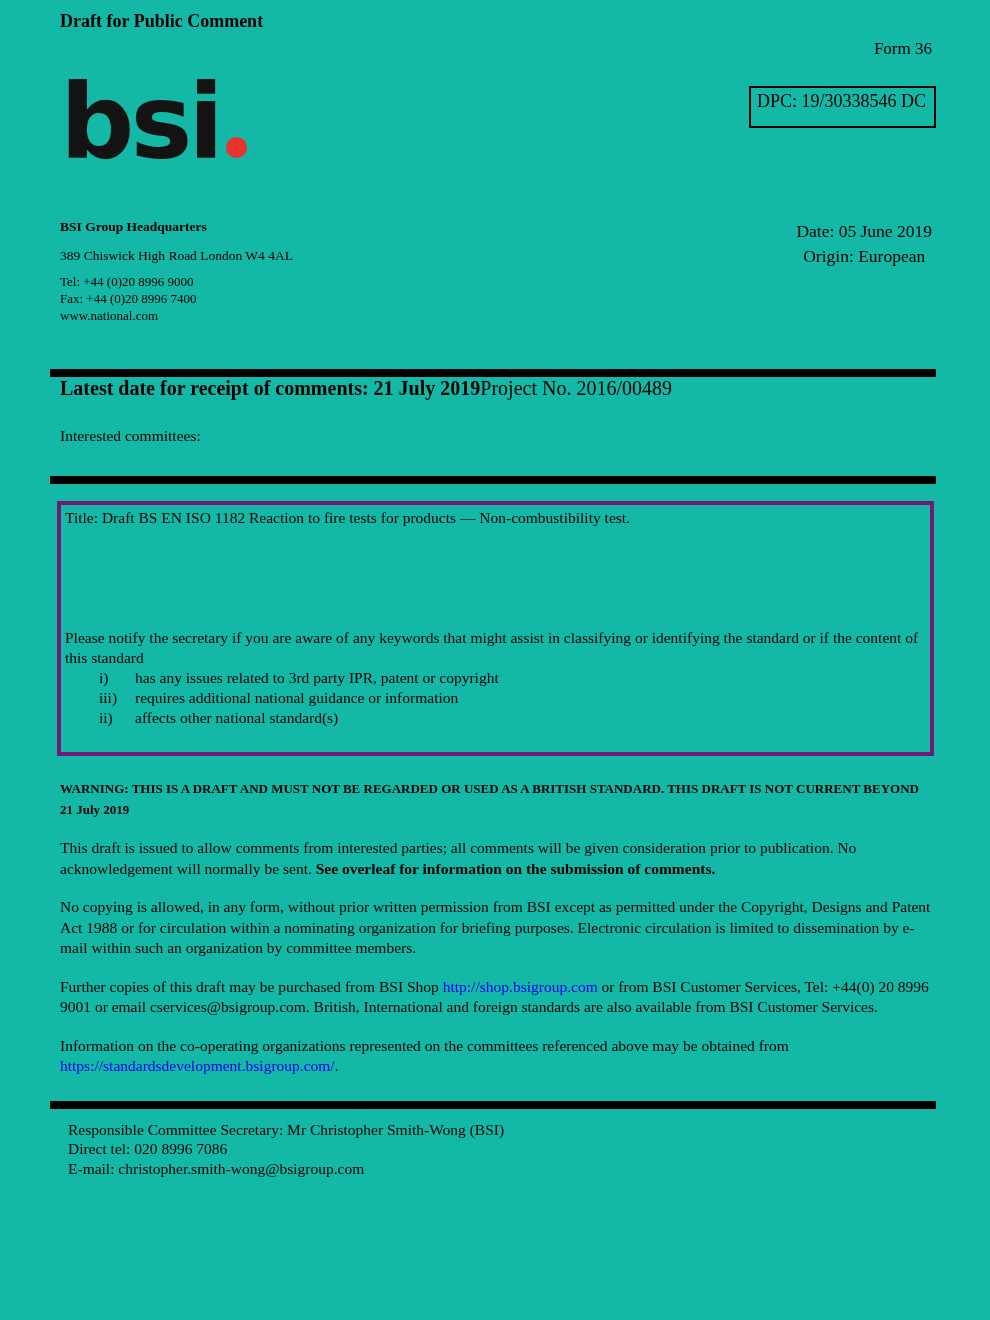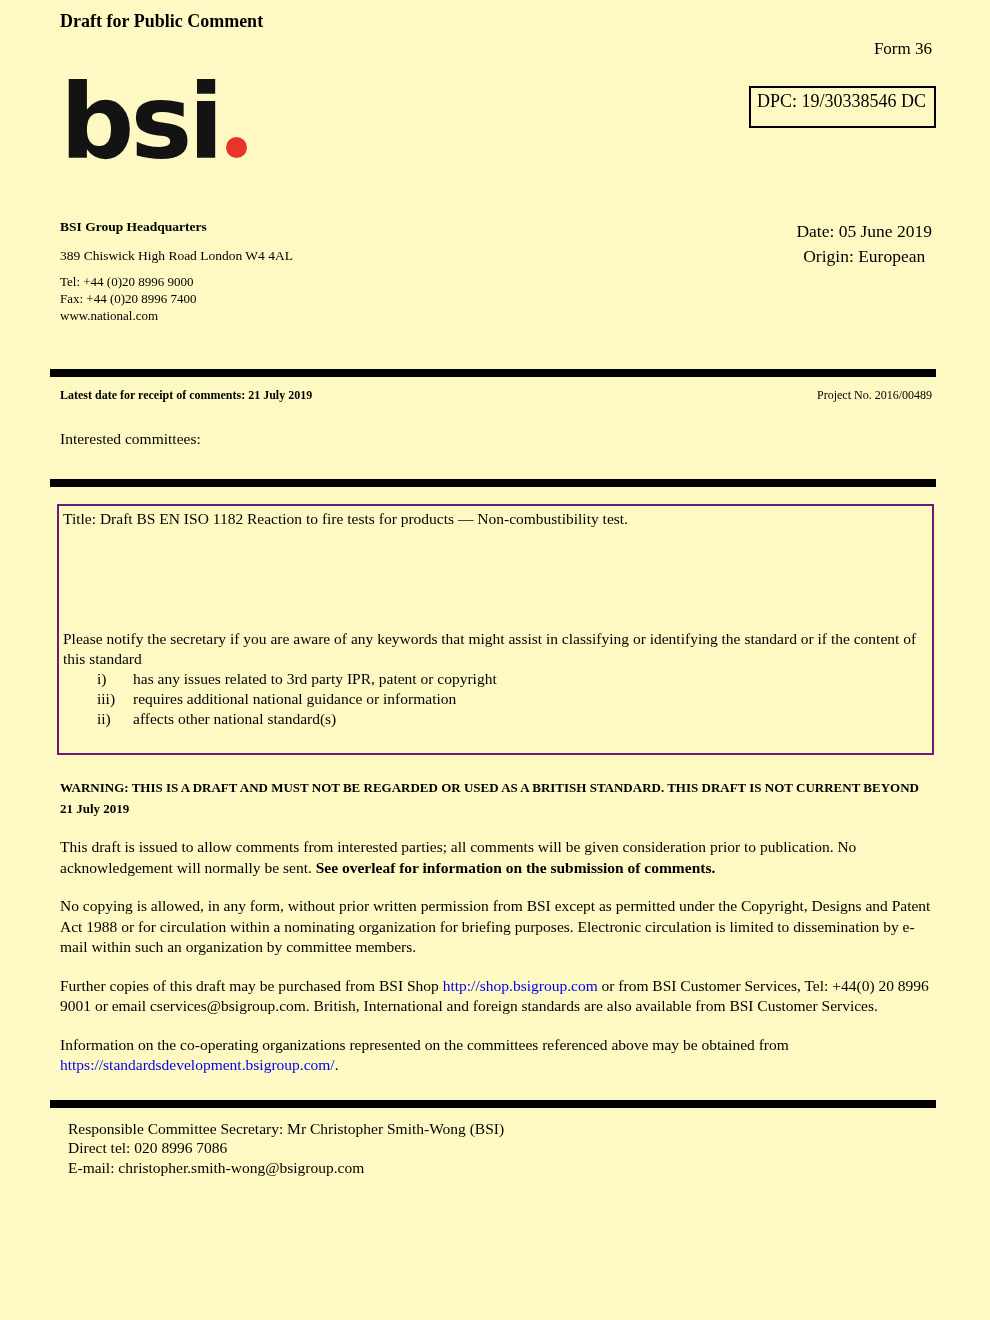--- a/index.html
+++ b/index.html
@@ -1,21 +1,21 @@
 <!DOCTYPE html>
 <html><head>
 <meta charset="utf-8">
 <style>
   * { box-sizing: border-box; }
   html, body { margin: 0; padding: 0; background: #ffffff; }
   .page {
     position: relative;
     width: 990px;
     height: 1320px;
-    background: #fef9c3;
+    background: #14b8a6;
     font-family: "Liberation Serif", "DejaVu Serif", serif;
     color: #000000;
     padding: 10px 58px 0 60px;
     overflow: hidden;
   }
   .draft-title {
     font-size: 18px;
     font-weight: bold;
     line-height: 22px;
   }
@@ -69,33 +69,32 @@
     height: 8px;
     background: #000000;
     margin-left: -10px;
     margin-right: -4px;
   }
   .bar1 { margin-top: 45px; }
   .bar2 { margin-top: 31px; }
   .bar3 { margin-top: 24px; }
   .meta-row {
     display: flex;
-    justify-content: space-between;
+    justify-content: flex-start;
     align-items: baseline;
-    margin-top: 11px;
-    font-size: 12px;
+    font-size: 20px;
   }
   .meta-row .left { font-weight: bold; }
   .committee-line { margin-top: 27px; font-size: 15.5px; }
   .interested-line { margin-top: 27px; font-size: 15.5px; }
   .title-box {
     margin-top: 17px;
     margin-left: -3px;
     margin-right: -2px;
-    border: 2px solid #701a75;
+    border: 4px solid #701a75;
     padding: 3px 0 24px 4px;
     font-size: 15.5px;
     line-height: 20px;
   }
   .title-box .box-title { margin: 0 0 100px 0; }
   .title-box .notify { margin: 0; }
   .title-box .li { display: flex; margin-top: 0; }
   .title-box .li .marker { width: 36px; margin-left: 34px; flex: none; }
   p.body-par {
     font-size: 15.5px;

